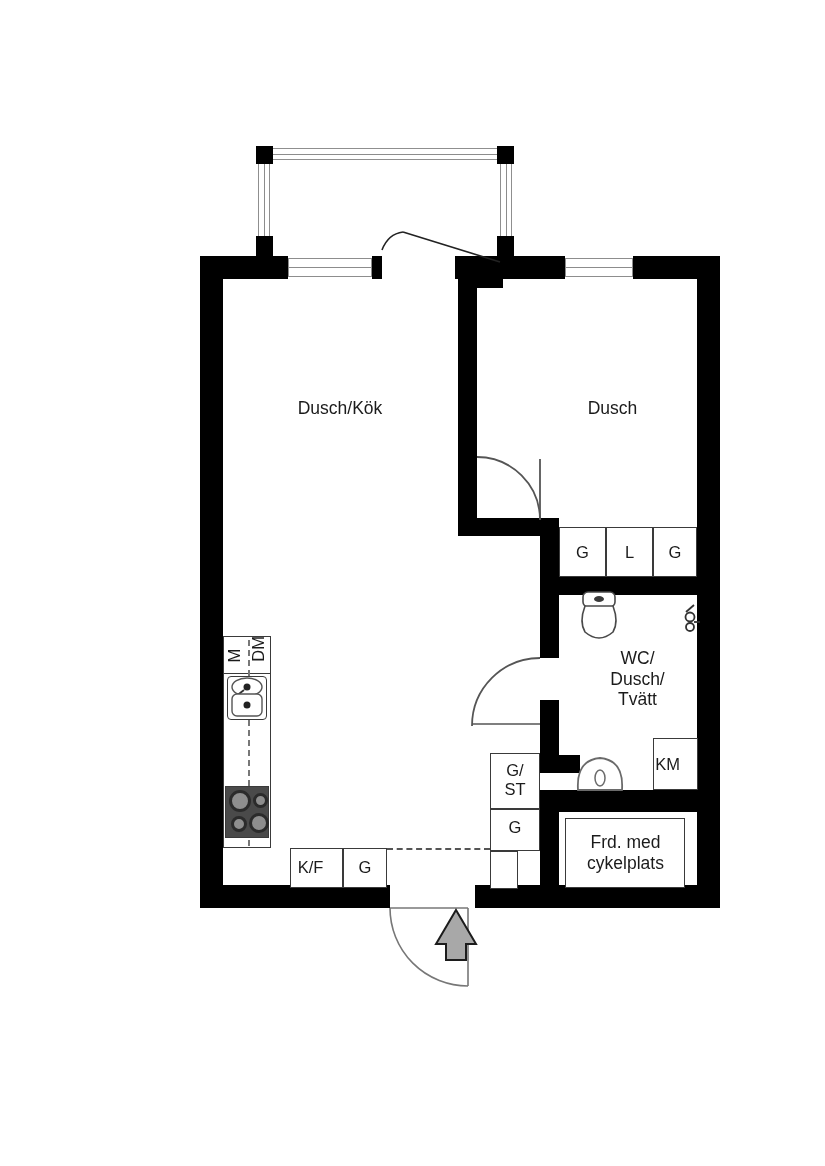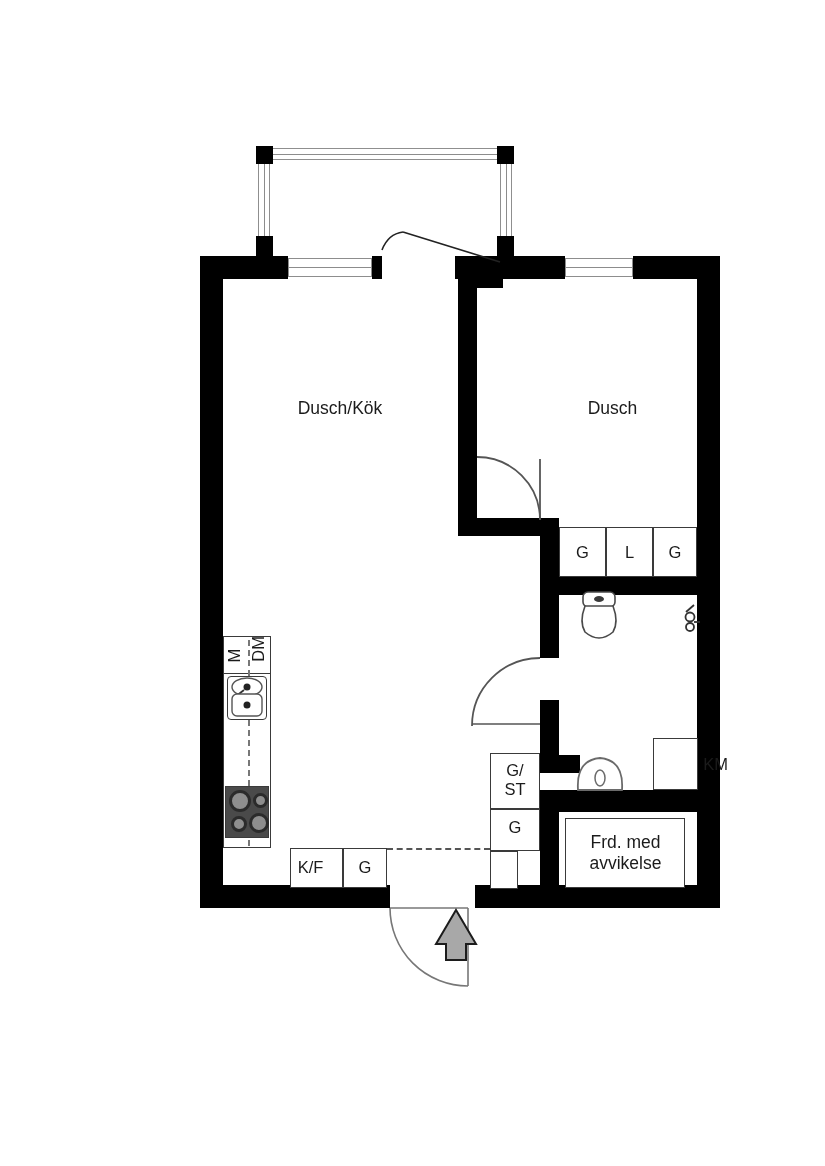--- a/index.html
+++ b/index.html
@@ -168,35 +168,38 @@
   <div class="thinbox" style="left:559px; top:527px; width:47px; height:50px;"></div>
   <div class="thinbox" style="left:606px; top:527px; width:47px; height:50px;"></div>
   <div class="thinbox" style="left:653px; top:527px; width:44px; height:50px;"></div>
 
   <div class="label clabel" style="left:559px; top:543px; width:47px;">G</div>
   <div class="label clabel" style="left:606px; top:543px; width:47px;">L</div>
   <div class="label clabel" style="left:653px; top:543px; width:44px;">G</div>
 
   <div class="wall" style="left:540px; top:577px; width:180px; height:18px;"></div>
 
+  <div class="label rlabel" style="left:575px; top:648px; width:125px;">WC/
+Dusch/
+Tvätt</div>
 
   <div class="thinbox" style="left:653px; top:738px; width:45px; height:52px;"></div>
-  <div class="label clabel" style="left:653px; top:755px; width:29px;padding-left:48px;">KM</div>
+  <div class="label clabel" style="left:653px; top:755px; width:29px;">KM</div>
 
   <div class="thinbox" style="left:490px; top:753px; width:50px; height:56px;"></div>
   <div class="thinbox" style="left:490px; top:809px; width:50px; height:42px;"></div>
   <div class="thinbox" style="left:490px; top:851px; width:28px; height:38px;"></div>
 
   <div class="label clabel" style="left:490px; top:761px; width:50px;">G/
 ST</div>
   <div class="label clabel" style="left:490px; top:818px; width:50px;">G</div>
 
   <div class="thinbox" style="left:565px; top:818px; width:120px; height:70px;"></div>
   <div class="label rlabel" style="left:568px; top:832px; width:115px;">Frd. med
-avvikelse</div>
+cykelplats</div>
 
   <div class="thinbox" style="left:223px; top:636px; width:48px; height:212px; border-width:1.5px;"></div>
 
   <div class="thinbox" style="left:223px; top:636px; width:48px; height:38px;"></div>
   <div class="label vlabel" style="left:223px; top:646px; width:24px;">M</div>
   <div class="label vlabel" style="left:247px; top:640px; width:24px;">DM</div>
   <div class="vdash" style="left:248px; top:640px; height:206px;"></div>
 
   <div class="thinbox" style="left:227px; top:676px; width:40px; height:44px; border-radius:4px;"></div>
 

